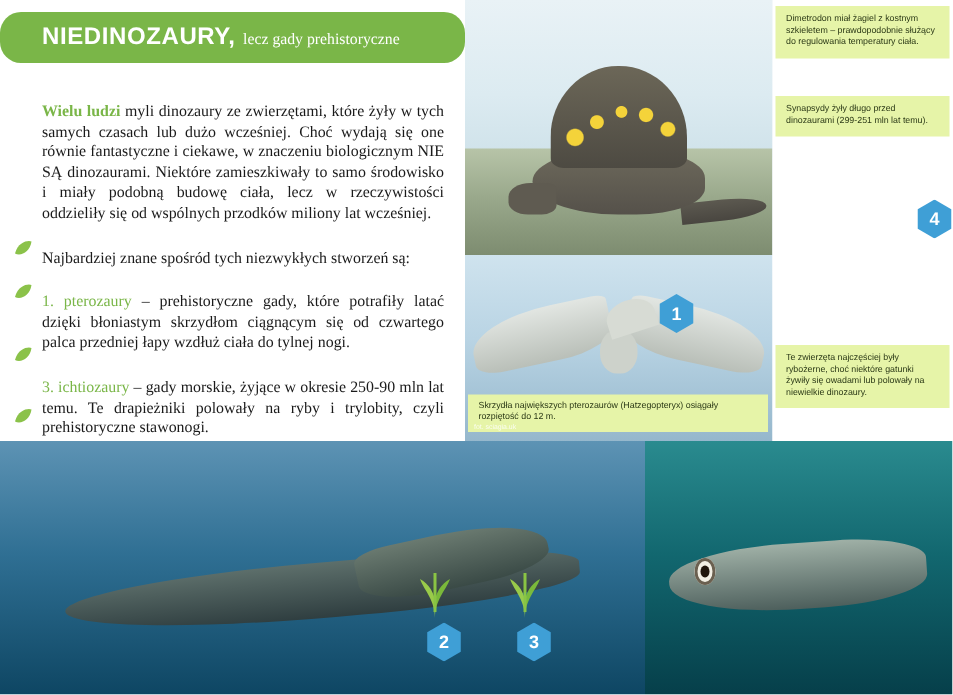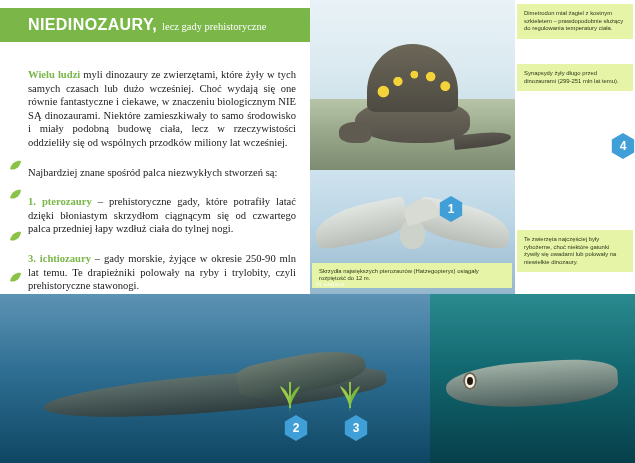--- a/index.html
+++ b/index.html
@@ -17,41 +17,41 @@
   }
 
   
   .left-col {
     position:absolute; left:0; top:0; width:310px; height:463px;
     background:#ffffff;
   }
   .title-bar {
     position:absolute; left:0; top:8px; width:310px; height:34px;
     background:#7ab648;
-    display:flex; align-items:center;
+    display:flex; align-items:center;border-radius:14px;
   }
   .title-bar .title-main {
     color:#ffffff; font-family:"Liberation Sans", sans-serif;
     font-weight:bold; font-size:16px; letter-spacing:0.4px;
     padding-left:28px;
   }
   .title-bar .title-sub {
     color:#ffffff; font-family:"Liberation Serif", serif;
     font-size:10.5px; font-style:normal; padding-left:5px;
     position:relative; top:1px;
   }
 
   .body-text {
     position:absolute; left:28px; top:52px; width:268px;
     font-size:10.6px; line-height:13.6px; color:#1a1a1a;
     text-align:justify;
   }
   .body-text p { margin:16px 0 9px 0; }
   .lead { color:#7ab648; font-weight:bold; }
-  .num-green { color:#7ab648; font-weight:bold; }
+  .num-green { color:#7ab648; font-weight:normal; }
 
   
   .leaf {
     position:absolute; left:9px; width:13px; height:11px;
   }
   .leaf svg { display:block; }
 
   
   .grid { position:absolute; left:310px; top:0; width:325px; height:463px; }
 
@@ -219,21 +219,21 @@
 
   <div class="left-col">
 
     <div class="title-bar">
       <span class="title-main">NIEDINOZAURY,</span>
       <span class="title-sub">lecz gady prehistoryczne</span>
     </div>
 
     <div class="body-text">
       <p><span class="lead">Wielu ludzi</span><span> myli dinozaury ze zwierzętami, które żyły w tych samych czasach lub dużo wcześniej. Choć wydają się one równie fantastyczne i ciekawe, w znaczeniu biologicznym NIE SĄ dinozaurami. Niektóre zamieszkiwały to samo środowisko i miały podobną budowę ciała, lecz w rzeczywistości oddzieliły się od wspólnych przodków miliony lat wcześniej.</span></p>
-      <p>Najbardziej znane spośród palca niezwykłych stworzeń są:</p>
+      <p>Najbardziej znane spośród tych niezwykłych stworzeń są:</p>
       <p><span class="num-green">1. pterozaury</span><span> – prehistoryczne gady, które potrafiły latać dzięki błoniastym skrzydłom ciągnącym się od czwartego palca przedniej łapy wzdłuż ciała do tylnej nogi.</span></p>
       <p><span class="num-green">3. ichtiozaury</span><span> – gady morskie, żyjące w okresie 250-90 mln lat temu. Te drapieżniki polowały na ryby i trylobity, czyli prehistoryczne stawonogi.</span></p>
       <p><span class="num-green">4. synapsydy</span><span> – początkowo uważane za gady ssakokształtne, okazały się krewnymi ssaków, a nie gadami czy dinozaurami.</span></p>
     </div>
 
     <div class="leaf" style="top:160px">
       <svg width="13" height="11" viewBox="0 0 13 11">
           <path d="M1 9 C3 1, 10 0, 12 1 C11 8, 5 11, 1 9 Z" fill="#8bc24a"></path>
         </svg>
     </div>

